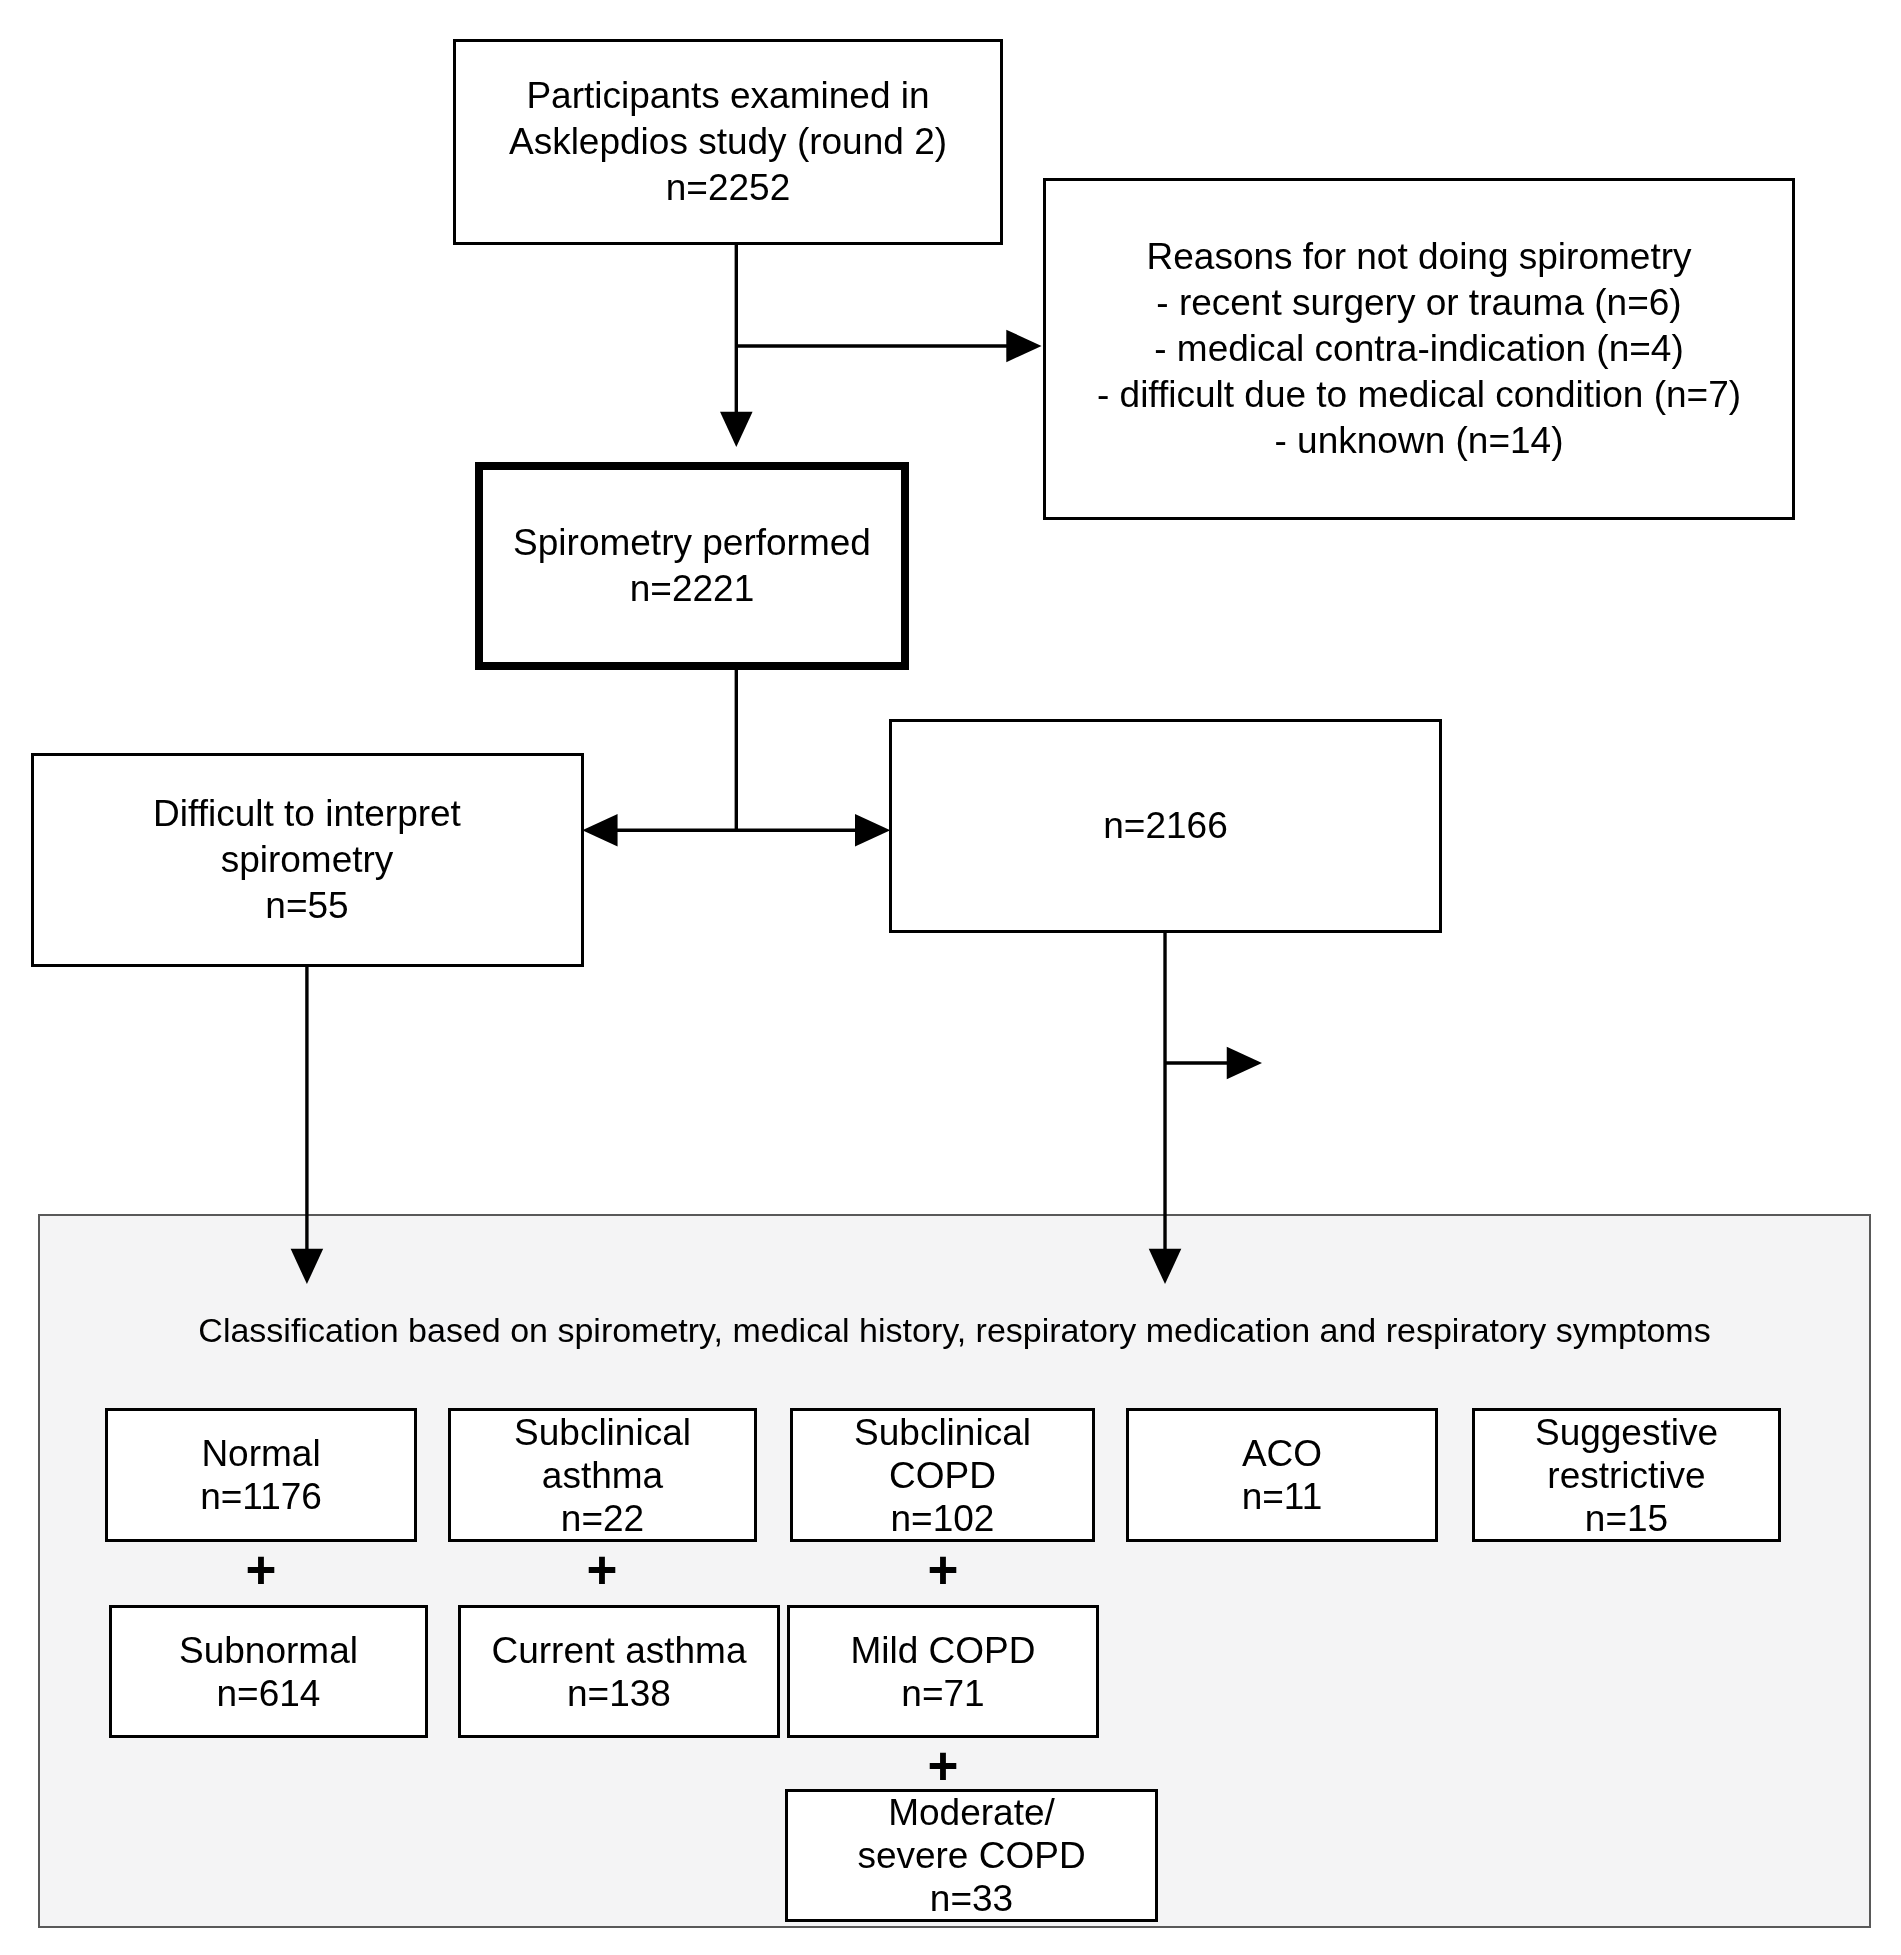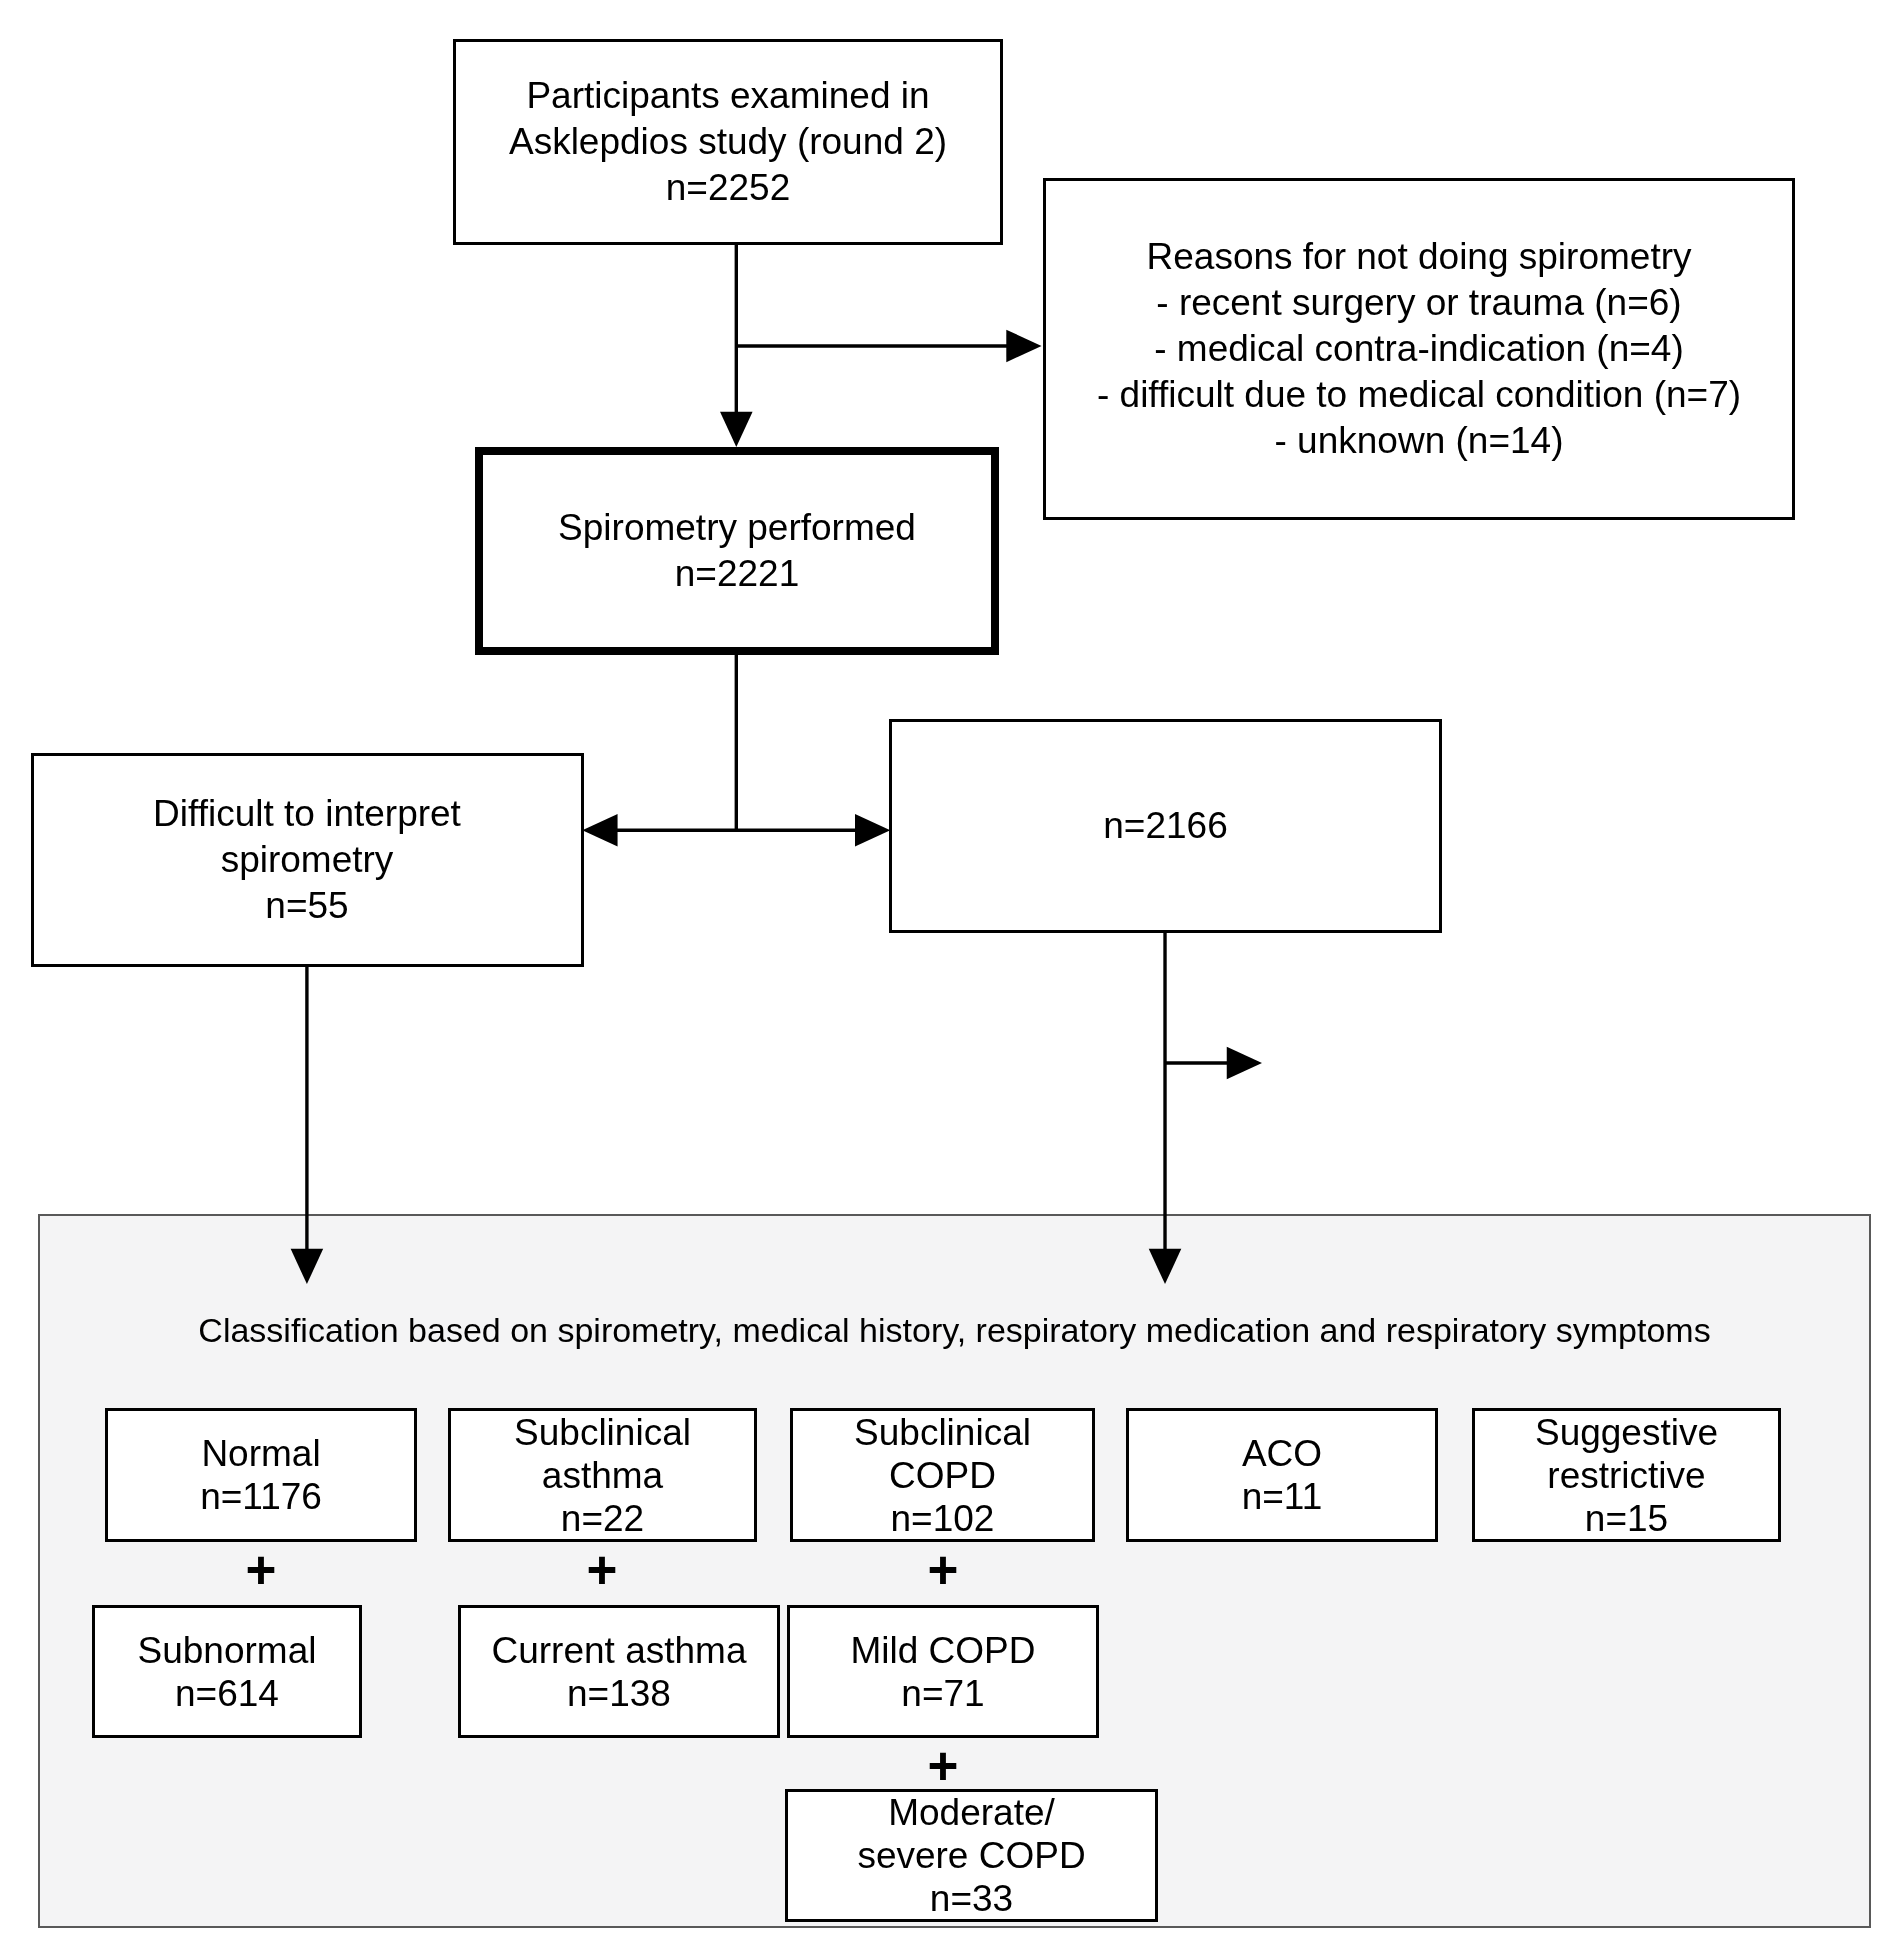--- a/index.html
+++ b/index.html
@@ -99,21 +99,21 @@
   </div>
 
   <div class="box" style="left:1043px;top:178px;width:752px;height:342px">
     <div class="tl">Reasons for not doing spirometry</div>
     <div class="tl">- recent surgery or trauma (n=6)</div>
     <div class="tl">- medical contra-indication (n=4)</div>
     <div class="tl">- difficult due to medical condition (n=7)</div>
     <div class="tl">- unknown (n=14)</div>
   </div>
 
-  <div class="box bold" style="left:475px;top:447px;width:524px;height:208px">
+  <div class="box bold" style="left:475px;top:462px;width:434px;height:208px">
     <div class="tl">Spirometry performed</div>
     <div class="tl">n=2221</div>
   </div>
 
   <div class="box" style="left:30.5px;top:753px;width:553px;height:214px">
     <div class="tl">Difficult to interpret</div>
     <div class="tl">spirometry</div>
     <div class="tl">n=55</div>
   </div>
 
@@ -146,21 +146,21 @@
   <div class="box cls" style="left:1472px;top:1408px;width:309px;height:134px">
     <div class="tl">Suggestive</div>
     <div class="tl">restrictive</div>
     <div class="tl">n=15</div>
   </div>
 
   <div class="plus" style="left:261px;top:1569px">+</div>
   <div class="plus" style="left:602px;top:1569px">+</div>
   <div class="plus" style="left:943px;top:1569px">+</div>
 
-  <div class="box cls" style="left:92px;top:1605px;width:270px;height:133px">
+  <div class="box cls" style="left:109px;top:1605px;width:319px;height:133px">
     <div class="tl">Subnormal</div>
     <div class="tl">n=614</div>
   </div>
   <div class="box cls" style="left:458px;top:1605px;width:322px;height:133px">
     <div class="tl">Current asthma</div>
     <div class="tl">n=138</div>
   </div>
   <div class="box cls" style="left:787px;top:1605px;width:312px;height:133px">
     <div class="tl">Mild COPD</div>
     <div class="tl">n=71</div>

